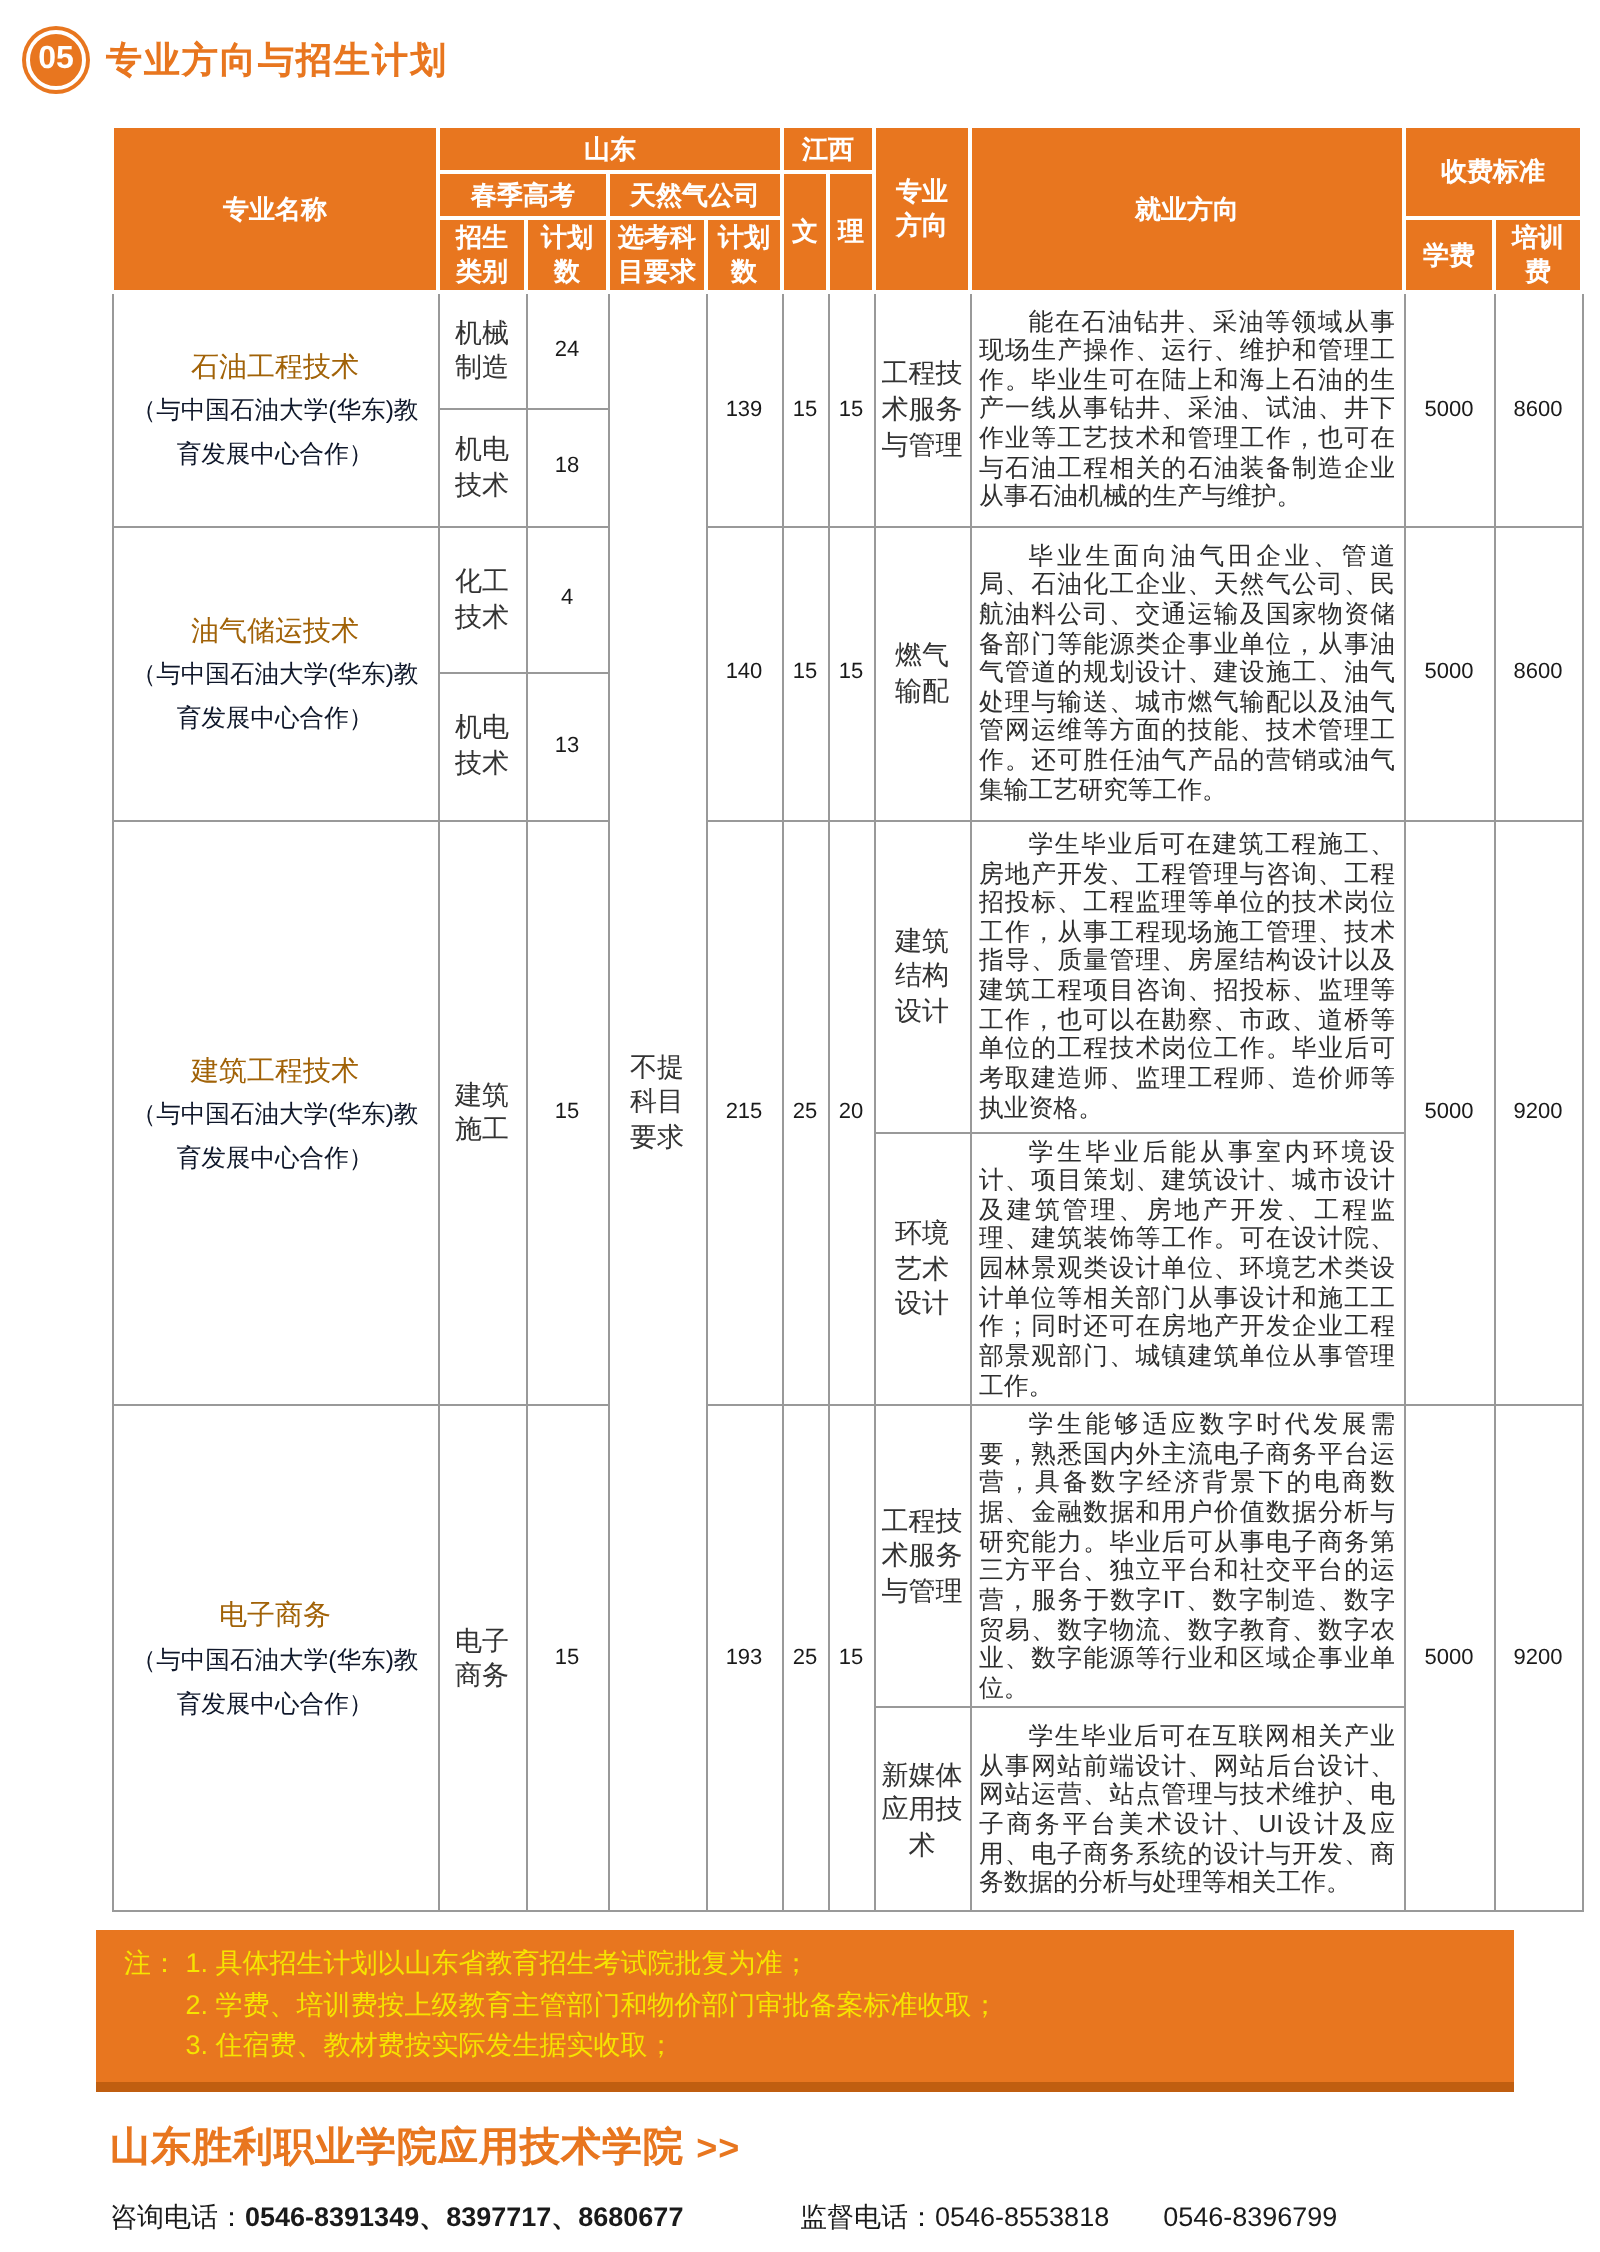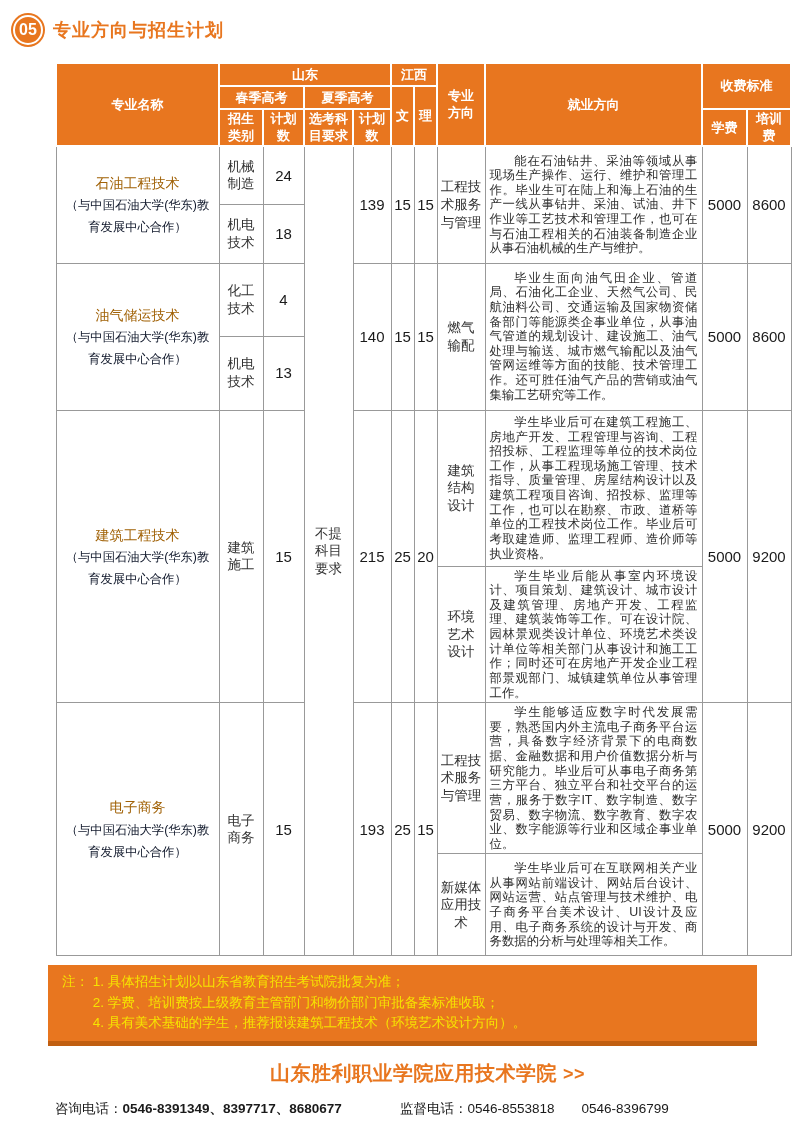--- a/index.html
+++ b/index.html
@@ -32,36 +32,36 @@
   }
   td{
     border:1px solid var(--grid);background:#fff;text-align:center;vertical-align:middle;
     font-size:13.5px;color:#333;padding:1px 2px;line-height:1.3;
   }
   .w2{display:inline-block;width:2.15em;line-height:1.3;}
   .w3{display:inline-block;width:3.15em;line-height:1.3;}
   td.major{line-height:1.75;padding:2px 5px;}
   td.major .nm{font-size:14px;color:#a16207;}
   td.major .sub{font-size:12.3px;color:#0f172a;}
-  td.num{font-size:15px;color:#1a1a1a;margin-top:45px;}
+  td.num{font-size:11px;color:#1a1a1a;margin-top:45px;}
   td.emp{padding:2px 4px;}
   td.emp p{
     margin:0;text-align:justify;text-indent:2em;font-size:12.4px;line-height:1.18;color:#2e2e2e;
   }
   
   .notes{
     width:709px;margin:9px 0 0 48px;background:var(--accent);
     border-bottom:5px solid var(--notes-border);
     color:var(--notes-text);font-size:13.5px;line-height:1.5;
     display:flex;padding:7px 10px 8px 14px;
   }
   .notes-label{flex:0 0 auto;white-space:pre;}
   .notes-items{flex:1 1 auto;}
   
-  .school-line{margin:14px 0 0 55px;color:var(--accent);font-size:20px;font-weight:bold;letter-spacing:0.5px;text-align:center;}
+  .school-line{margin:14px 0 0 55px;color:var(--accent);font-size:20px;font-weight:bold;letter-spacing:0.5px;}
   .school-line .arrow{font-size:18px;}
   .contacts{margin:9px 0 0 55px;font-size:13.5px;color:#1a1a1a;line-height:1.9;}
   .contact-row{display:flex;}
   .c-left{flex:0 0 345px;}
   .c-right{flex:1 1 auto;}
   .c-bold{font-weight:bold;}
   .pre{white-space:pre-wrap;}
 </style>
 </head>
 <body>
@@ -89,21 +89,21 @@
     <tr style="height:23px">
       <th rowspan="3">专业名称</th>
       <th colspan="4">山东</th>
       <th colspan="2">江西</th>
       <th rowspan="3"><span class="w2">专业方向</span></th>
       <th rowspan="3">就业方向</th>
       <th colspan="2" rowspan="2">收费标准</th>
     </tr>
     <tr style="height:23px">
       <th colspan="2">春季高考</th>
-      <th colspan="2">夏季高考</th>
+      <th colspan="2">天然气公司</th>
       <th rowspan="2">文</th>
       <th rowspan="2">理</th>
     </tr>
     <tr style="height:37px">
       <th><span class="w2">招生类别</span></th>
       <th><span class="w2">计划数</span></th>
       <th><span class="w3">选考科目要求</span></th>
       <th><span class="w2">计划数</span></th>
       <th>学费</th>
       <th><span class="w2">培训费</span></th>
@@ -204,21 +204,21 @@
         </td>
     </tr>
   </tbody>
 </table>
 
 <div class="notes">
   <span class="notes-label">注： </span>
   <div class="notes-items">
     <div>1. 具体招生计划以山东省教育招生考试院批复为准；</div>
     <div>2. 学费、培训费按上级教育主管部门和物价部门审批备案标准收取；</div>
-    <div>4. 具有美术基础的学生，推荐报读建筑工程技术（环境艺术设计方向）。</div>
+    <div>3. 住宿费、教材费按实际发生据实收取；</div>
   </div>
 </div>
 
 <div class="school-line">
   <span>山东胜利职业学院应用技术学院</span>
   <span class="arrow">&gt;&gt;</span>
 </div>
 
 <div class="contacts">
   <div class="contact-row">

